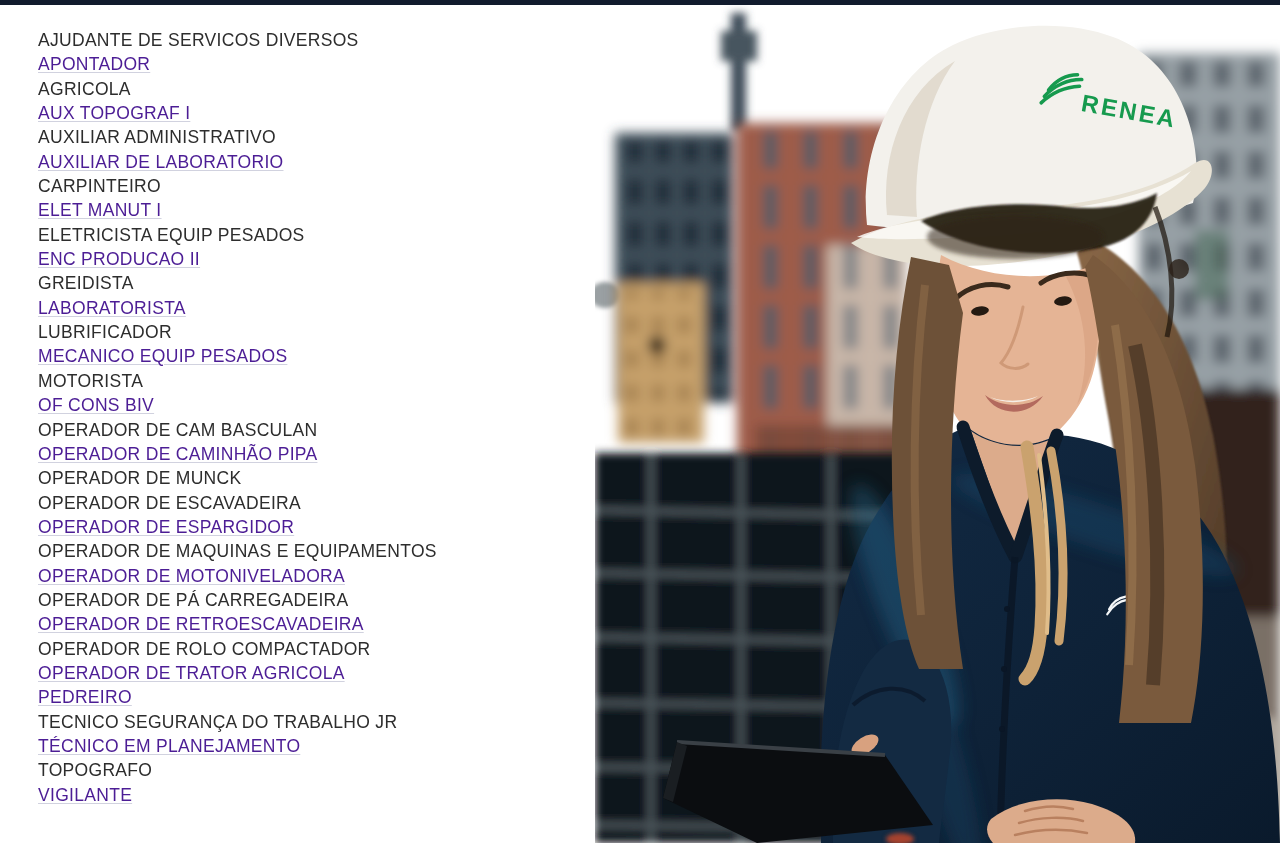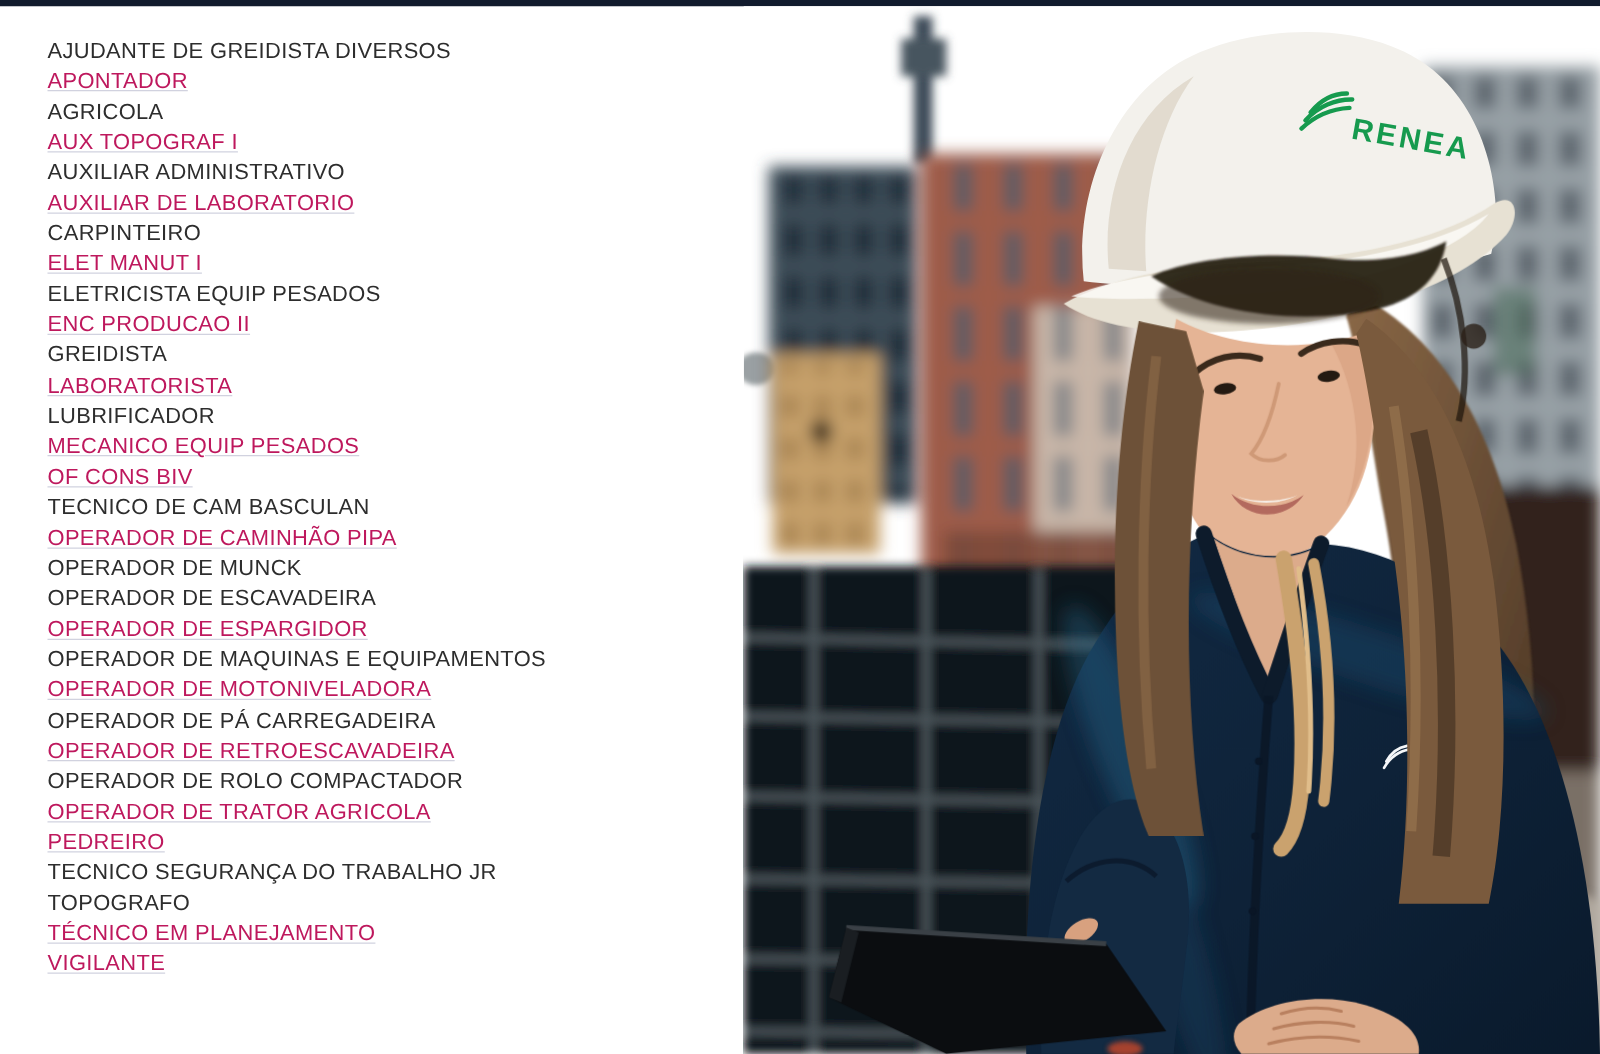--- a/index.html
+++ b/index.html
@@ -11,69 +11,70 @@
     position:absolute;left:0;top:0;width:1280px;height:5px;background:#111b2d;
   }
   .job-list{
     position:absolute;left:38px;top:28px;width:560px;
   }
   .job-item{
     font-size:17.5px;line-height:24.35px;letter-spacing:.3px;
     color:#2d2d2d;font-weight:400;white-space:nowrap;
   }
   .job-item.link{
-    color:#be185d;
+    color:#4c1d95;
     text-decoration:underline;
     text-decoration-color:rgba(90,92,140,.28);
     text-decoration-thickness:1px;
     text-underline-offset:2px;
     cursor:pointer;
   }
   .photo-wrap{
     position:absolute;left:595px;top:5px;width:685px;height:838px;overflow:hidden;
     background:#ffffff;
   }
   .photo-wrap svg{display:block;}
 </style>
 </head>
 <body>
 
 <div class="top-bar"></div>
 
 <div class="job-list" id="job-list">
-    <div class="job-item">AJUDANTE DE GREIDISTA DIVERSOS</div>
+    <div class="job-item">AJUDANTE DE SERVICOS DIVERSOS</div>
     <div class="job-item link">APONTADOR</div>
     <div class="job-item">AGRICOLA</div>
     <div class="job-item link">AUX TOPOGRAF I</div>
     <div class="job-item">AUXILIAR ADMINISTRATIVO</div>
     <div class="job-item link">AUXILIAR DE LABORATORIO</div>
     <div class="job-item">CARPINTEIRO</div>
     <div class="job-item link">ELET MANUT I</div>
     <div class="job-item">ELETRICISTA EQUIP PESADOS</div>
     <div class="job-item link">ENC PRODUCAO II</div>
     <div class="job-item">GREIDISTA</div>
     <div class="job-item link">LABORATORISTA</div>
     <div class="job-item">LUBRIFICADOR</div>
     <div class="job-item link">MECANICO EQUIP PESADOS</div>
+    <div class="job-item">MOTORISTA</div>
     <div class="job-item link">OF CONS BIV</div>
-    <div class="job-item">TECNICO DE CAM BASCULAN</div>
+    <div class="job-item">OPERADOR DE CAM BASCULAN</div>
     <div class="job-item link">OPERADOR DE CAMINHÃO PIPA</div>
     <div class="job-item">OPERADOR DE MUNCK</div>
     <div class="job-item">OPERADOR DE ESCAVADEIRA</div>
     <div class="job-item link">OPERADOR DE ESPARGIDOR</div>
     <div class="job-item">OPERADOR DE MAQUINAS E EQUIPAMENTOS</div>
     <div class="job-item link">OPERADOR DE MOTONIVELADORA</div>
     <div class="job-item">OPERADOR DE PÁ CARREGADEIRA</div>
     <div class="job-item link">OPERADOR DE RETROESCAVADEIRA</div>
     <div class="job-item">OPERADOR DE ROLO COMPACTADOR</div>
     <div class="job-item link">OPERADOR DE TRATOR AGRICOLA</div>
     <div class="job-item link">PEDREIRO</div>
     <div class="job-item">TECNICO SEGURANÇA DO TRABALHO JR</div>
+    <div class="job-item link">TÉCNICO EM PLANEJAMENTO</div>
     <div class="job-item">TOPOGRAFO</div>
-    <div class="job-item link">TÉCNICO EM PLANEJAMENTO</div>
     <div class="job-item link">VIGILANTE</div>
   </div>
 
 <div class="photo-wrap">
 <svg width="685" height="838" viewBox="0 0 685 838" xmlns="http://www.w3.org/2000/svg">
   <defs>
     <filter id="b2" x="-30%" y="-30%" width="160%" height="160%">
           <feGaussianBlur stdDeviation="2"></feGaussianBlur>
         </filter>
     <filter id="b4" x="-30%" y="-30%" width="160%" height="160%">

